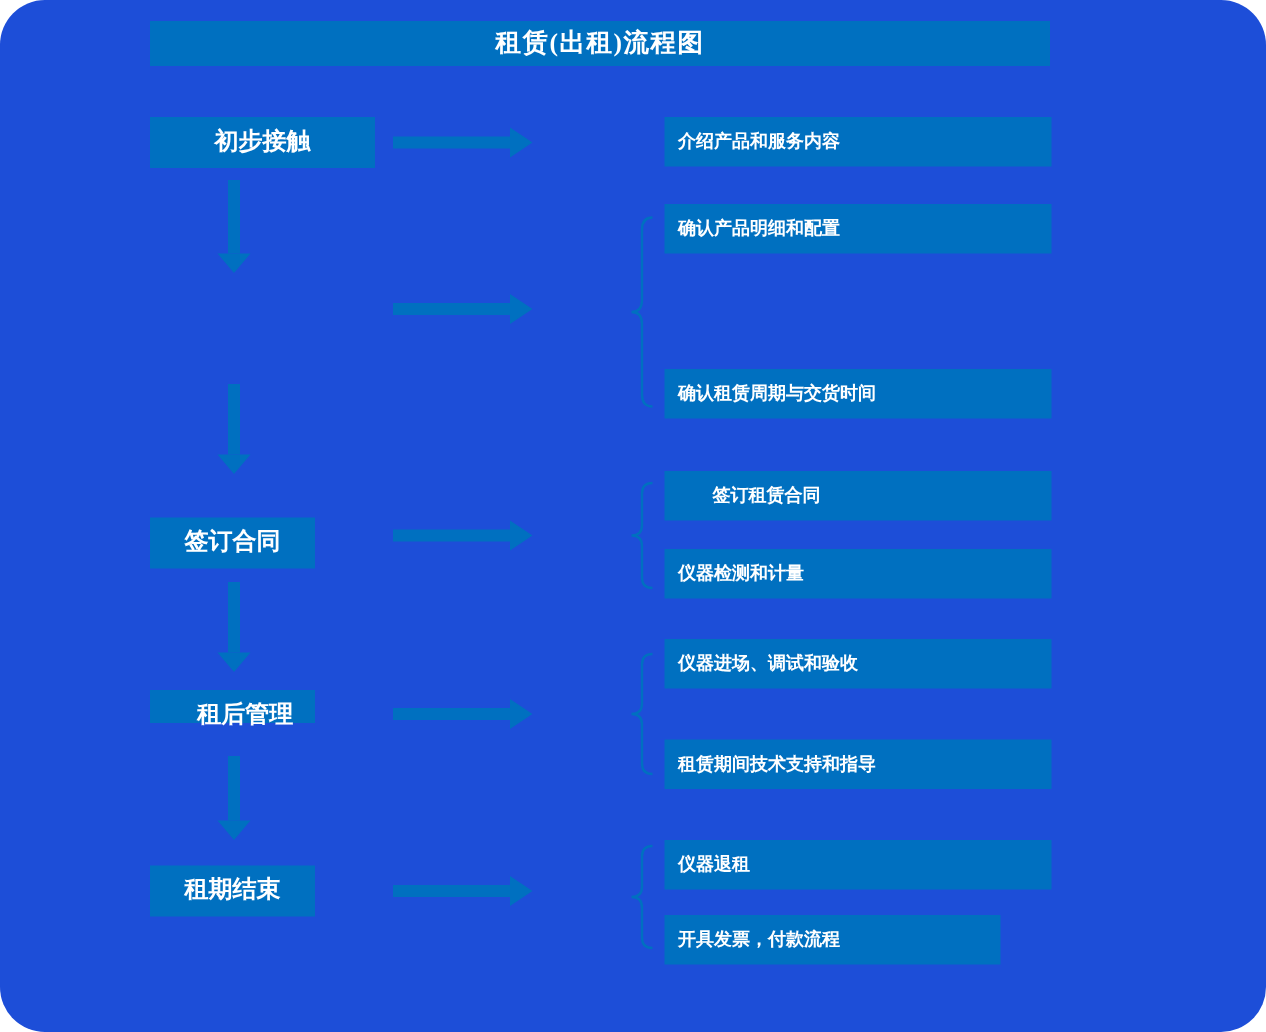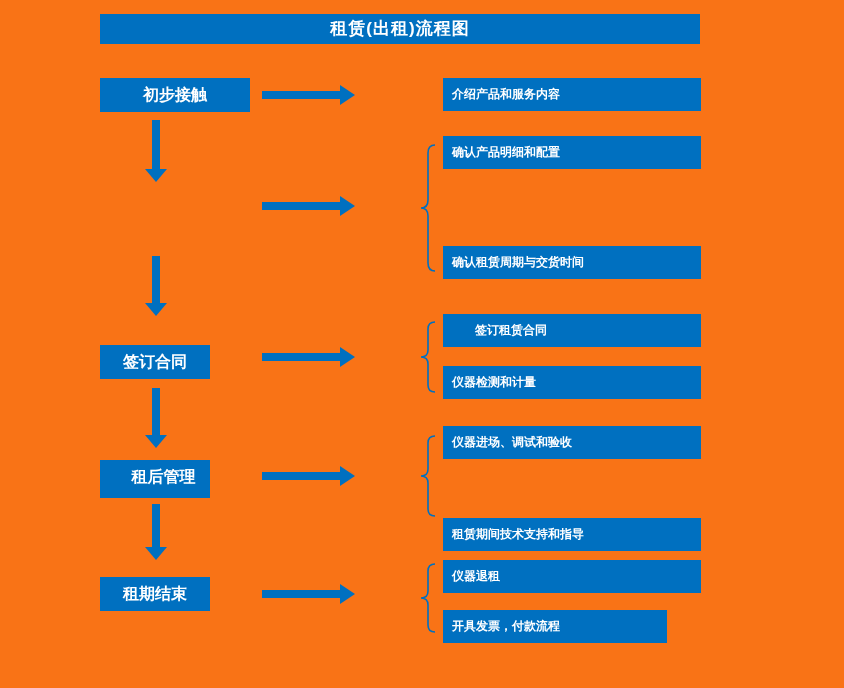--- a/index.html
+++ b/index.html
@@ -1,18 +1,18 @@
 <!DOCTYPE html>
 <html style="--accent: #0070C0;"><head>
 <meta charset="utf-8">
 <style>
   html,body { margin:0; padding:0; background:#ffffff; }
   .canvas {
-    position:relative; width:844px; height:688px; background:#f97316;
-    font-family:Liberation Sans, sans-serif; overflow:hidden;
+    position:relative; width:844px; height:688px; background:#1d4ed8;
+    font-family:Liberation Serif, serif; overflow:hidden;border-radius:30px;
   }
   .bar, .step, .detail {
     position:absolute; background:var(--accent,#0070C0); color:#ffffff;
     font-weight:bold; box-sizing:border-box;
   }
   .bar    { text-align:center; font-size:17px; line-height:30px; letter-spacing:1px; }
   .step   { text-align:center; font-size:16px; line-height:34px; }
   .detail { font-size:12px; line-height:33px; padding-left:9px; white-space:nowrap; }
   .h-arrow { position:absolute; width:93px; height:20px; }
   .h-arrow .shaft { position:absolute; left:0; top:6px; width:79px; height:8px; background:var(--accent,#0070C0); }
@@ -29,21 +29,21 @@
 </style>
 </head>
 <body>
 
 <div class="canvas">
 
   <div class="bar" style="left:100px; top:14px; width:600px; height:30px;">租赁(出租)流程图</div>
 
   <div class="step" style="left:100px; top:78px;  width:150px; height:34px;">初步接触</div>
   <div class="step" style="left:100px; top:345px; width:110px; height:34px;">签订合同</div>
-  <div class="step" style="left:100px; top:460px; width:110px; height:38px;padding-left:17px;">租后管理</div>
+  <div class="step" style="left:100px; top:460px; width:110px; height:22px;padding-left:17px;">租后管理</div>
   <div class="step" style="left:100px; top:577px; width:110px; height:34px;">租期结束</div>
 
   <div class="v-arrow" style="left:145px; top:120px; height:62px;">
     <div class="shaft" style="height:49px;"></div>
     <div class="head"></div>
   </div>
   <div class="v-arrow" style="left:145px; top:256px; height:60px;">
     <div class="shaft" style="height:47px;"></div>
     <div class="head"></div>
   </div>
@@ -92,18 +92,18 @@
 
   <div class="detail" style="left:443px; top:78px;  width:258px; height:33px;">介绍产品和服务内容</div>
 
   <div class="detail" style="left:443px; top:136px; width:258px; height:33px;">确认产品明细和配置</div>
   <div class="detail" style="left:443px; top:246px; width:258px; height:33px;">确认租赁周期与交货时间</div>
 
   <div class="detail" style="left:443px; top:314px; width:258px; height:33px;padding-left:32px;">签订租赁合同</div>
   <div class="detail" style="left:443px; top:366px; width:258px; height:33px;">仪器检测和计量</div>
 
   <div class="detail" style="left:443px; top:426px; width:258px; height:33px;">仪器进场、调试和验收</div>
-  <div class="detail" style="left:443px; top:493px; width:258px; height:33px;margin-top:25px;">租赁期间技术支持和指导</div>
+  <div class="detail" style="left:443px; top:493px; width:258px; height:33px;">租赁期间技术支持和指导</div>
 
   <div class="detail" style="left:443px; top:560px; width:258px; height:33px;">仪器退租</div>
   <div class="detail" style="left:443px; top:610px; width:224px; height:33px;">开具发票，付款流程</div>
 
 </div>
 
 </body></html>

